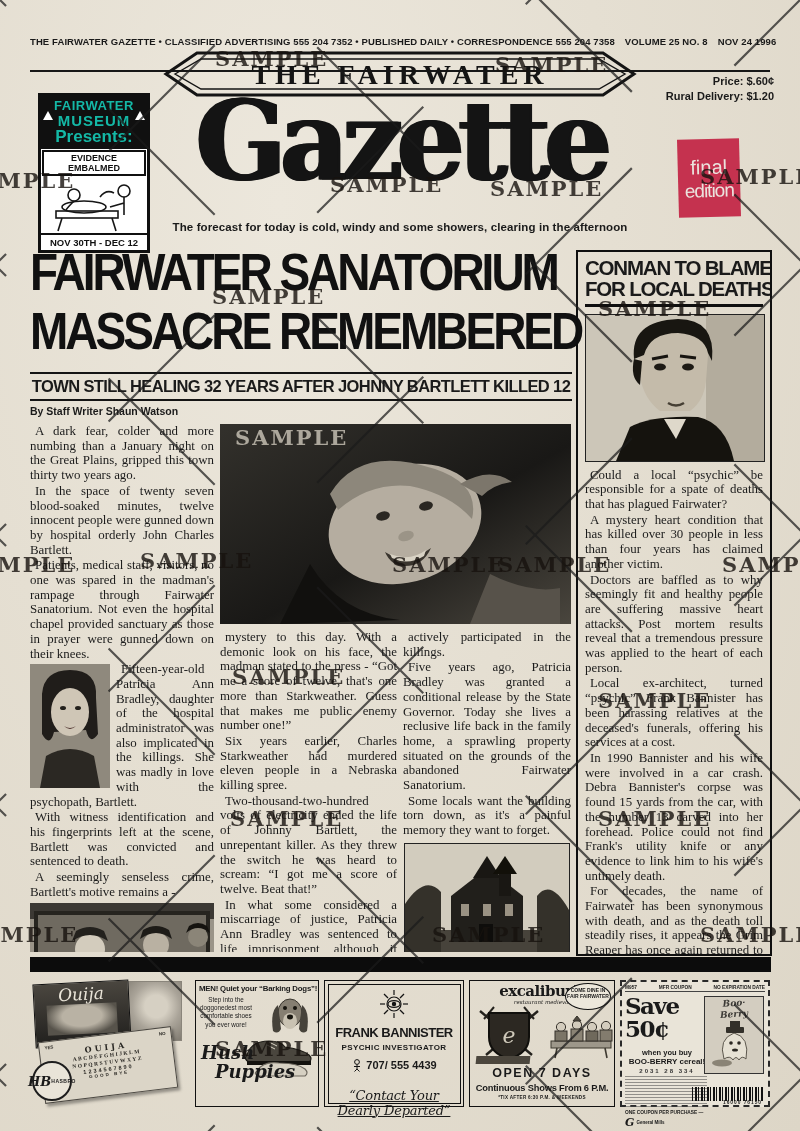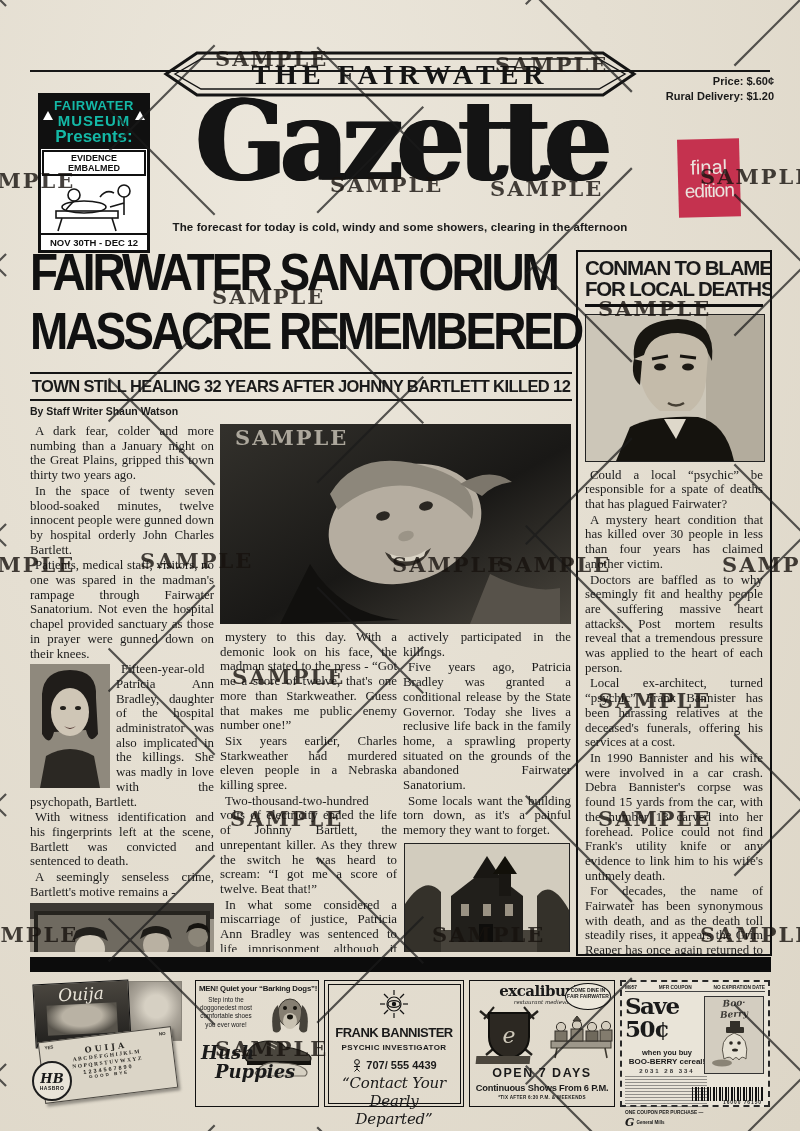--- a/index.html
+++ b/index.html
@@ -88,41 +88,41 @@
     background:radial-gradient(circle at 52% 42%, #d6d0c3 0 26%, #aaa499 55%, #7d786e 100%);}
   .ouija-board{position:absolute;left:9px;top:54px;width:132px;height:60px;background:#dbd5c7;border:1px solid #4c4943;
     transform:rotate(-7deg);box-shadow:2px 3px 3px rgba(0,0,0,.35);text-align:center;color:#2a2824;}
   .ob-title{font-family:"DejaVu Serif",serif;font-weight:bold;font-size:8px;letter-spacing:3px;margin-top:7px;}
   .ob-row{font-size:5.5px;letter-spacing:1.5px;line-height:1.25;font-family:"Liberation Serif",serif;font-weight:bold;}
   .ob-num{font-size:5.5px;letter-spacing:2px;font-weight:bold;}
   .ob-bye{font-size:4.5px;letter-spacing:2px;font-weight:bold;}
   .ob-yes{position:absolute;left:5px;top:3px;font-size:4.5px;font-weight:bold;}
   .ob-no{position:absolute;right:5px;top:3px;font-size:4.5px;font-weight:bold;}
   .hasbro{position:absolute;left:0;bottom:6px;width:36px;height:36px;border:2px solid #1d1d1d;border-radius:50%;
-    background:#e9e4d8;display:flex;flex-direction:column;align-items:center;justify-content:center;}
+    background:#e9e4d8;display:flex;flex-direction:row;align-items:center;justify-content:center;}
   .hasbro .hb{font-family:"DejaVu Serif",serif;font-weight:bold;font-style:italic;font-size:13px;line-height:1;}
   .hasbro .hbn{font-size:5px;font-weight:bold;letter-spacing:.5px;}
 
   
   .ad-hush{width:124px;border:1.5px solid #111;padding:3px;}
   .hush-head{font-weight:bold;font-size:7.8px;text-align:center;letter-spacing:-.2px;white-space:nowrap;}
   .hush-copy{font-size:6.3px;width:54px;line-height:1.3;margin-top:3px;text-align:center;}
   .hush-dog{position:absolute;right:6px;top:12px;}
   .hush-shoes{position:absolute;right:1px;top:48px;}
   .hush-brand{position:absolute;left:5px;bottom:24px;font-family:"DejaVu Serif",serif;font-weight:bold;
     font-style:italic;font-size:18px;line-height:1.05;}
   .hush-brand .b2{margin-left:14px;}
 
   
   .ad-fb{width:140px;border:1px solid #111;padding:2.5px;}
   .fb-inner{border:1px solid #111;height:100%;box-sizing:border-box;text-align:center;padding:4px 2px;}
   .fb-name{font-size:13px;font-weight:bold;letter-spacing:-.5px;margin-top:2px;white-space:nowrap;}
   .fb-title{font-size:8px;font-weight:bold;letter-spacing:.4px;margin-top:3px;}
   .fb-phone{font-size:11px;font-weight:bold;margin-top:6px;display:flex;align-items:center;justify-content:center;gap:3px;}
-  .fb-slogan{font-family:"DejaVu Serif",serif;font-style:italic;font-size:15px;margin-top:2px;letter-spacing:-.2px;}
+  .fb-slogan{font-family:"DejaVu Serif",serif;font-style:italic;font-size:13px;margin-top:16px;letter-spacing:-.2px;text-decoration:underline;}
 
   
   .ad-ex{width:146px;border:1.5px solid #111;text-align:center;padding:2px;}
   .ex-name{font-family:"DejaVu Serif",serif;font-weight:bold;font-size:15px;letter-spacing:-.5px;line-height:1;margin-top:1px;}
   .ex-sub{font-family:"DejaVu Serif",serif;font-style:italic;font-size:5.5px;}
   .ex-bubble{position:absolute;right:3px;top:2px;width:46px;height:27px;border:1.5px solid #111;border-radius:50%;
     font-size:5px;font-weight:bold;line-height:1.2;padding-top:3px;box-sizing:border-box;background:#ece7db;}
   .ex-art{position:absolute;left:2px;top:22px;}
   .ex-diners{position:absolute;right:1px;top:32px;}
   .ex-open{position:absolute;left:0;right:0;bottom:26px;font-weight:bold;font-size:12.5px;letter-spacing:1.5px;}
@@ -158,20 +158,25 @@
   .wm.light{color:#cdc7ba;opacity:.8;}
   .wm-lines{position:absolute;inset:0;z-index:39;pointer-events:none;}
 
   .photo-fill{width:100%;height:100%;display:block;}
 </style>
 </head>
 <body>
 
 <div class="page">
 
+  <div class="topline">
+    <span style="margin-left:0">THE FAIRWATER GAZETTE • CLASSIFIED ADVERTISING 555 204 7352 • PUBLISHED DAILY • CORRESPONDENCE 555 204 7358</span>
+    <span>VOLUME 25 NO. 8</span>
+    <span>NOV 24 1996</span>
+  </div>
   <div class="mast-rule"></div>
 
   <div class="banner-wrap">
     <svg width="474" height="48" viewBox="0 0 474 48">
       <polygon points="3,24 34,3 440,3 471,24 440,45 34,45" fill="none" stroke="#141414" stroke-width="3"></polygon>
       <polygon points="12,24 38,9 436,9 462,24 436,39 38,39" fill="none" stroke="#141414" stroke-width="1.4"></polygon>
       <text x="237" y="34" text-anchor="middle" font-family="Liberation Serif, serif" font-size="28" font-weight="bold" letter-spacing="5" fill="#141414">THE FAIRWATER</text>
     </svg>
   </div>
 

